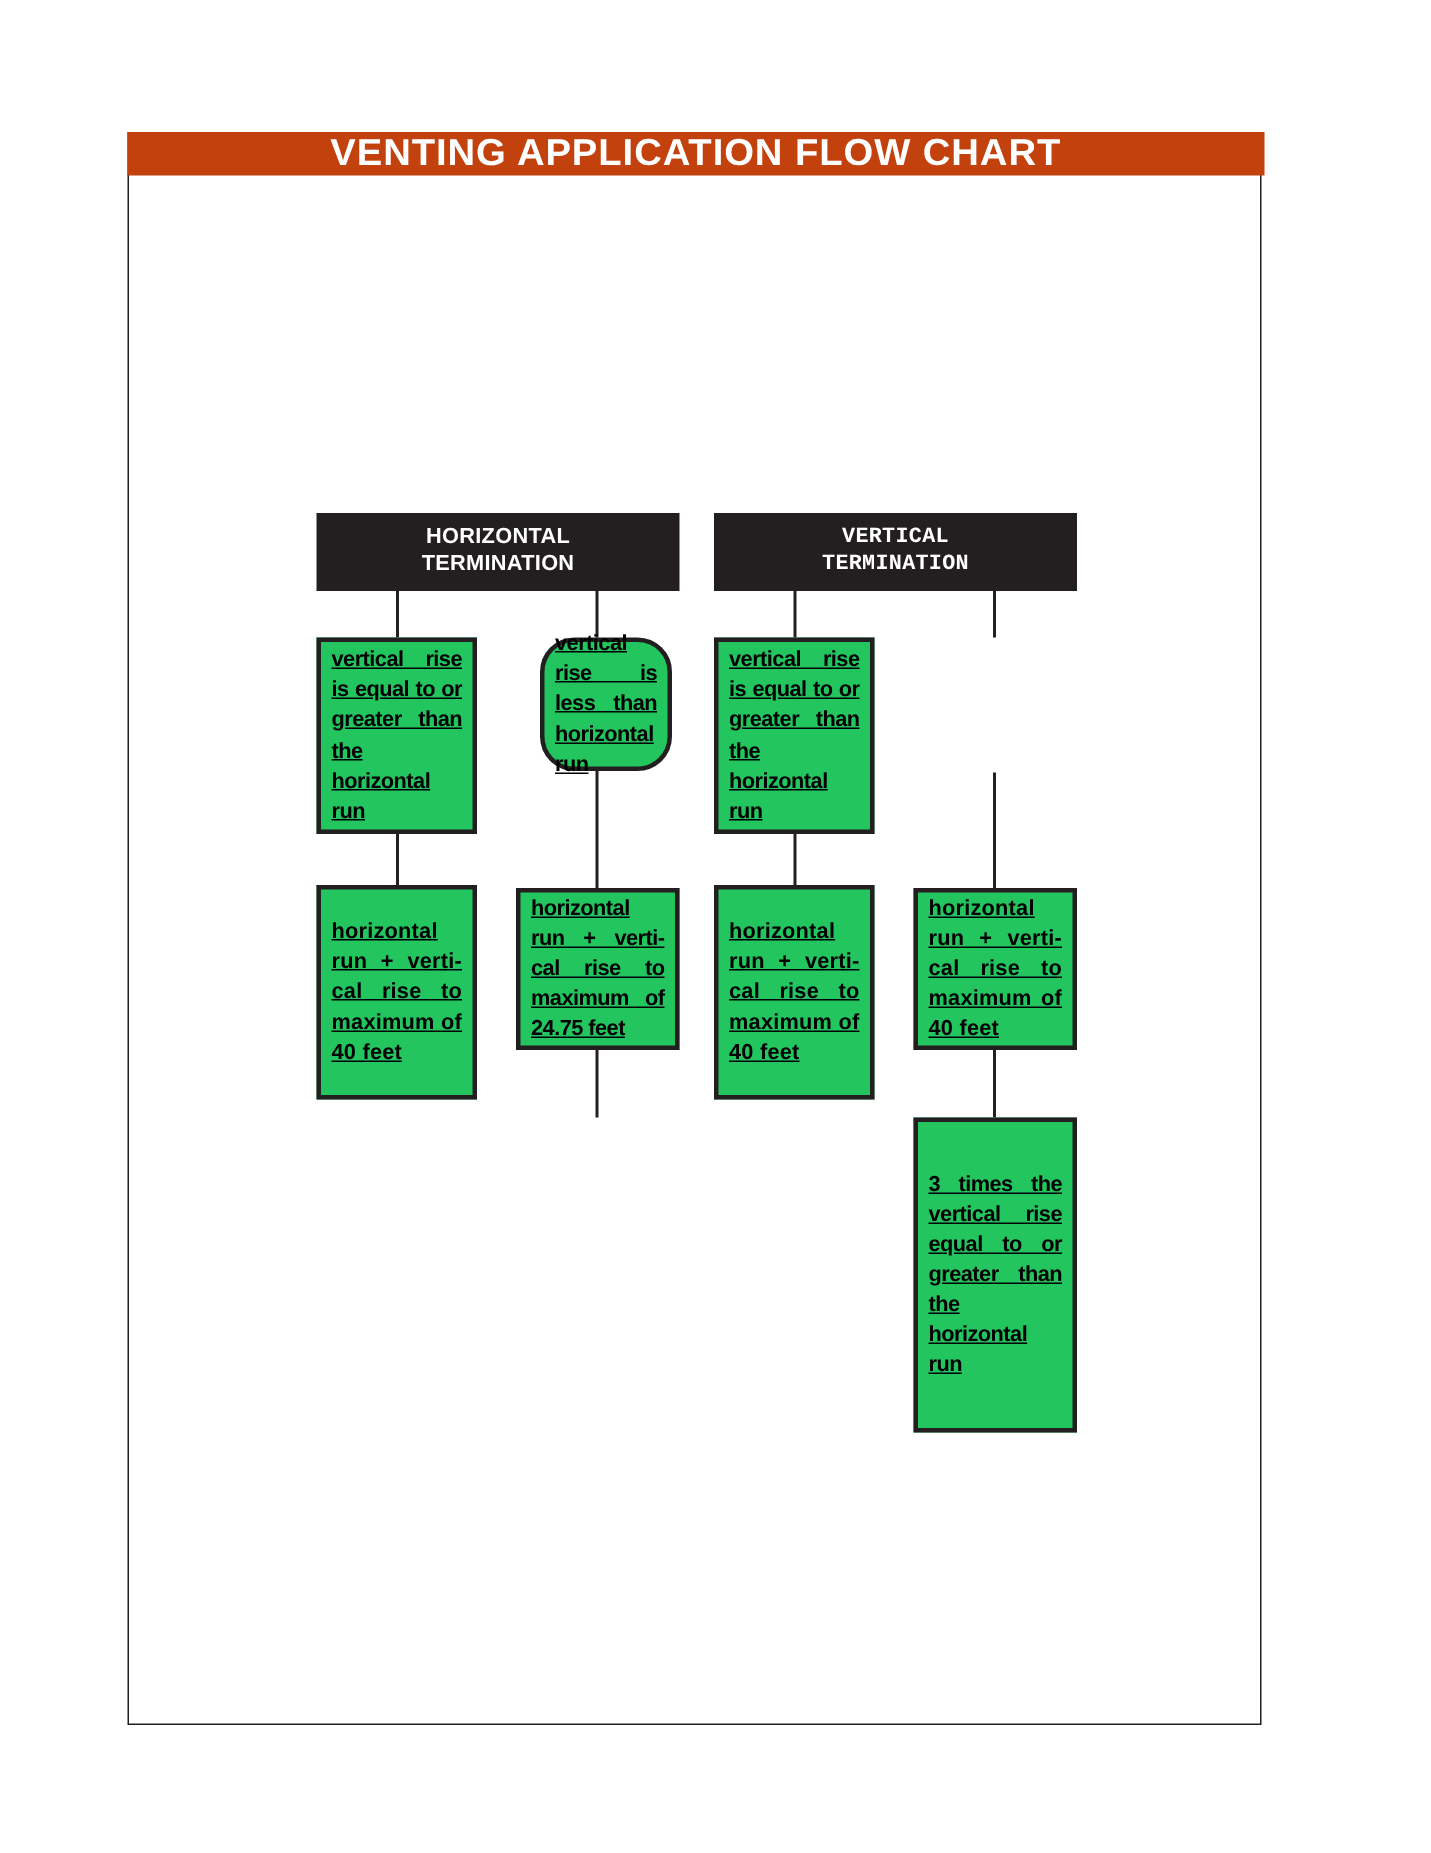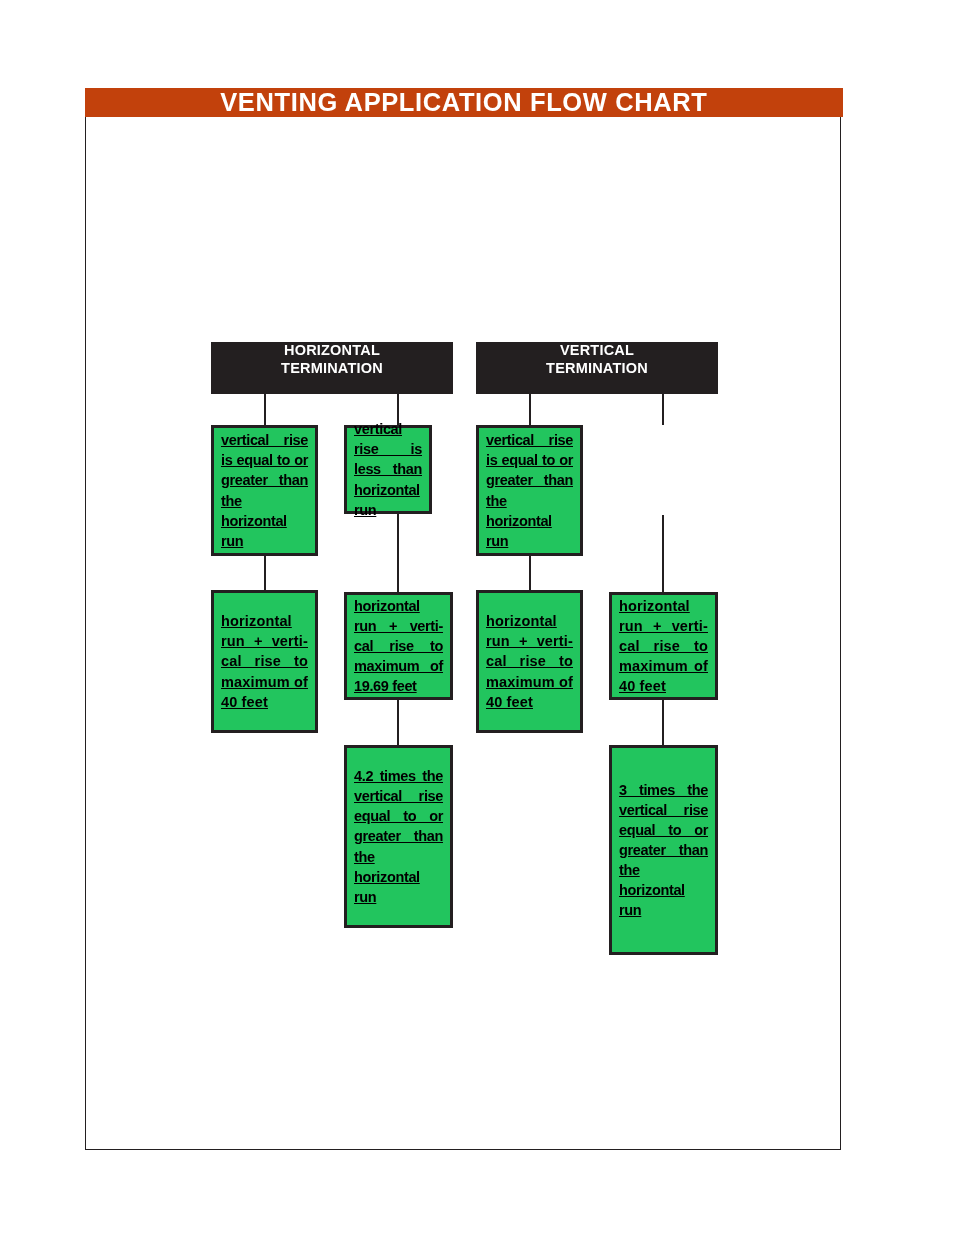--- a/index.html
+++ b/index.html
@@ -56,20 +56,21 @@
     white-space: nowrap;
     transform: scaleX(1.02);
   }
 
   
   .group-header {
     position: absolute;
     background: #231f20;
     color: #ffffff;
     display: flex;
+    align-items: center;
     justify-content: center;
     text-align: center;
     box-sizing: border-box;
   }
   .group-header .gh-text {
     font-size: 14.5px;
     font-weight: bold;
     line-height: 1.22;
     letter-spacing: 0.2px;
   }
@@ -120,70 +121,67 @@
     <span class="title-text">VENTING APPLICATION FLOW CHART</span>
   </div>
 
   <div class="group-header" style="left:211px; top:342px; width:242px; height:52px;">
     <div class="gh-text">
       <span>HORIZONTAL</span><br>
       <span>TERMINATION</span>
     </div>
   </div>
 
-  <div class="group-header" style="left:476px; top:342px; width:242px; height:52px;">
+  <div class="group-header" style="left:476px; top:342px; width:242px; height:52px;font-family:Liberation Mono, monospace;">
     <div class="gh-text">
       <span>VERTICAL</span><br>
       <span>TERMINATION</span>
     </div>
   </div>
 
   <div class="conn" style="left:264px; top:394px; height:31px;"></div>
   <div class="conn" style="left:397px; top:394px; height:31px;"></div>
   <div class="conn" style="left:529px; top:394px; height:31px;"></div>
   <div class="conn" style="left:662px; top:394px; height:31px;"></div>
 
   <div class="flow-box" style="left:211px; top:425px; width:107px; height:131px;">
     <span class="fb-text tight">vertical rise is equal to or greater than the horizontal run</span>
   </div>
 
-  <div class="flow-box" style="left:344px; top:425px; width:88px; height:89px;">
+  <div class="flow-box" style="left:360px; top:425px; width:88px; height:89px;border-radius:23px;">
     <span class="fb-text tight">vertical rise is less than horizontal run</span>
   </div>
 
   <div class="flow-box" style="left:476px; top:425px; width:107px; height:131px;">
     <span class="fb-text tight">vertical rise is equal to or greater than the horizontal run</span>
   </div>
 
 
   <div class="conn" style="left:264px; top:556px; height:34px;"></div>
   <div class="conn" style="left:397px; top:514px; height:78px;"></div>
   <div class="conn" style="left:529px; top:556px; height:34px;"></div>
   <div class="conn" style="left:662px; top:515px; height:77px;"></div>
 
   <div class="flow-box" style="left:211px; top:590px; width:107px; height:143px;">
     <span class="fb-text wide">horizontal run + verti-cal rise to maximum of 40 feet</span>
   </div>
 
   <div class="flow-box" style="left:344px; top:592px; width:109px; height:108px;">
-    <span class="fb-text tight">horizontal run + verti-cal rise to maximum of 19.69 feet</span>
+    <span class="fb-text tight">horizontal run + verti-cal rise to maximum of 24.75 feet</span>
   </div>
 
   <div class="flow-box" style="left:476px; top:590px; width:107px; height:143px;">
     <span class="fb-text wide">horizontal run + verti-cal rise to maximum of 40 feet</span>
   </div>
 
   <div class="flow-box" style="left:609px; top:592px; width:109px; height:108px;">
     <span class="fb-text wide">horizontal run + verti-cal rise to maximum of 40 feet</span>
   </div>
 
   <div class="conn" style="left:397px; top:700px; height:45px;"></div>
   <div class="conn" style="left:662px; top:700px; height:45px;"></div>
 
-  <div class="flow-box" style="left:344px; top:745px; width:109px; height:183px;">
-    <span class="fb-text tight">4.2 times the vertical rise equal to or greater than the horizontal run</span>
-  </div>
 
   <div class="flow-box" style="left:609px; top:745px; width:109px; height:210px;">
     <span class="fb-text tight">3 times the vertical rise equal to or greater than the horizontal run</span>
   </div>
 
 </div>
 
 </body></html>

